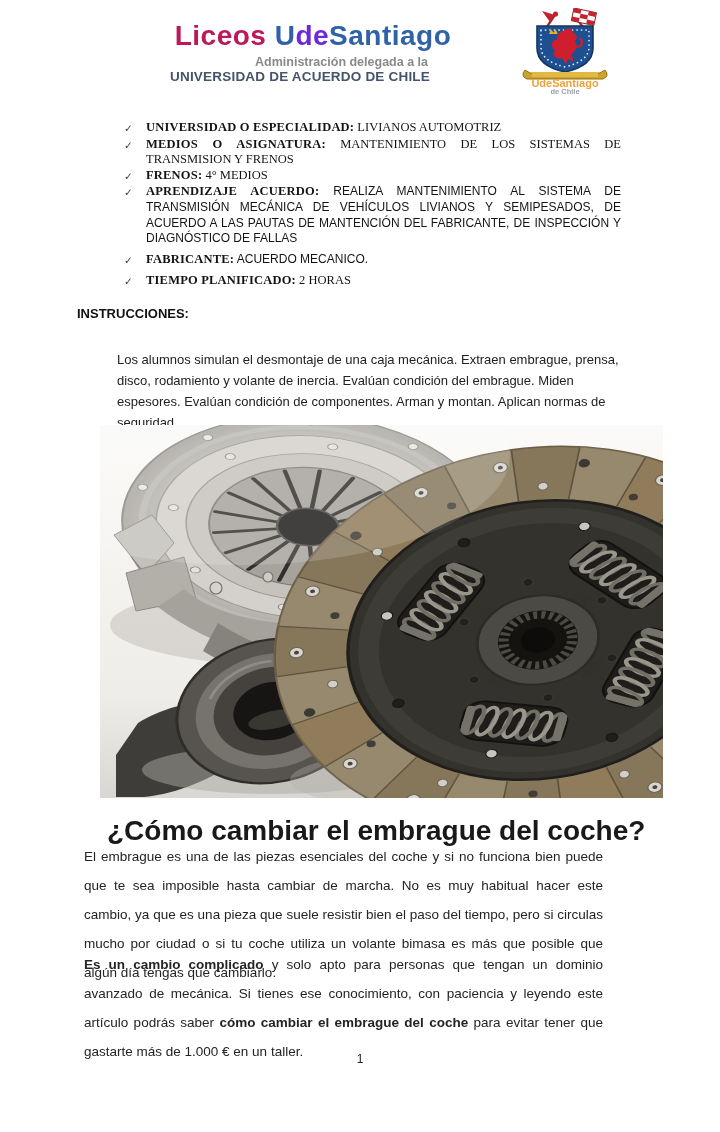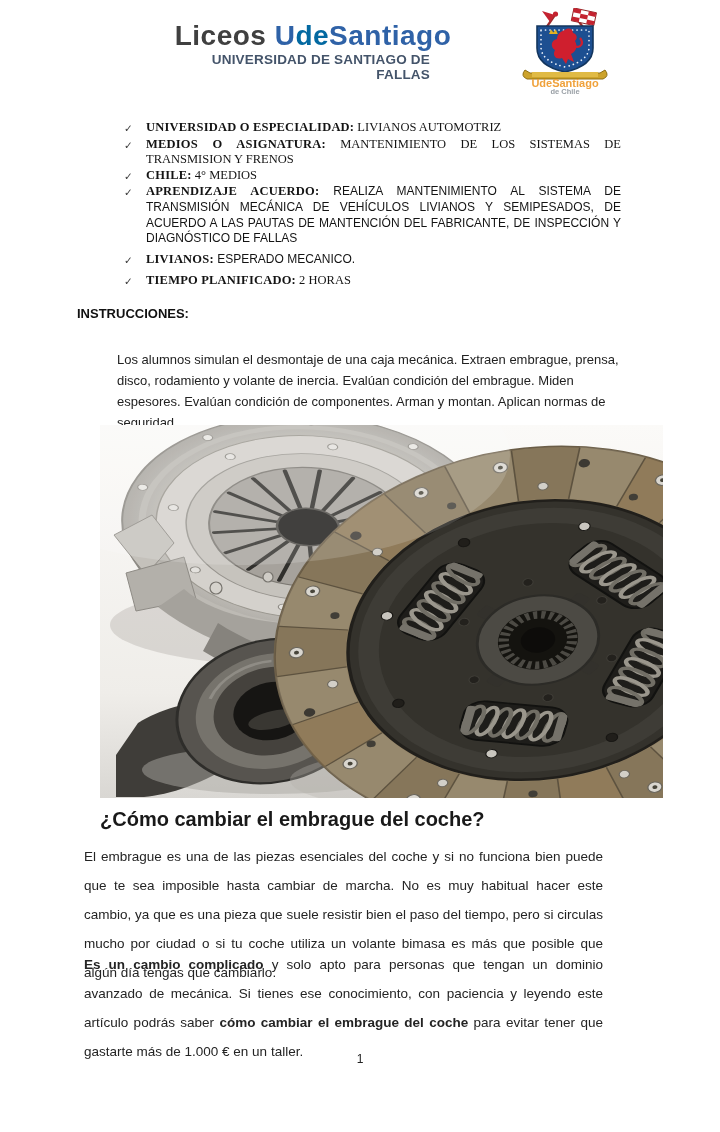--- a/index.html
+++ b/index.html
@@ -2,23 +2,23 @@
 <html><head>
 <meta charset="utf-8">
 <style>
   html,body{margin:0;padding:0;background:#ffffff;}
   .page{position:relative;width:720px;height:1132px;background:#ffffff;overflow:hidden;
         font-family:"Liberation Sans",sans-serif;color:#1f1f1f;}
 
   
   .brand{position:absolute;left:156px;top:20px;width:314px;}
   .brand-title{font-size:28px;font-weight:bold;text-align:center;letter-spacing:.5px;white-space:nowrap;}
-  .c-orange{color:#404040;}
+  .c-orange{color:#be185d;}
   .c-blue{color:#2F62A7;}
-  .c-gray{color:#0369a1;}
+  .c-gray{color:#6d28d9;}
   .brand-sub1{margin-top:3px;font-size:12.5px;font-weight:bold;color:#8A8A8A;text-align:right;padding-right:42px;}
   .brand-sub2{font-size:13.5px;font-weight:bold;color:#44546A;text-align:right;padding-right:40px;letter-spacing:.2px;}
   .crest{position:absolute;left:513px;top:8px;width:104px;height:86px;}
 
   
   .checklist{position:absolute;left:124px;top:120px;width:497px;margin:0;padding:0;list-style:none;
              font-family:"Liberation Serif",serif;font-size:12.5px;line-height:15.6px;color:#141414;}
   .checklist li{display:flex;}
   .checklist li.gap{margin-top:5px;}
   .chk{flex:0 0 22px;font-family:"DejaVu Sans",sans-serif;font-size:10.5px;color:#3a3a3a;padding-top:1px;}
@@ -28,36 +28,37 @@
 
   
   .instr-h{position:absolute;left:62px;top:306px;font-size:13px;font-weight:bold;color:#111;padding-left:15px;}
   .instr-p{position:absolute;left:101px;top:333px;width:522px;font-size:13px;line-height:21px;color:#222;margin:16px;}
 
   
   .photo{position:absolute;left:100px;top:425px;width:563px;height:373px;overflow:hidden;}
   .photo svg{display:block;}
 
   
-  .art-h{position:absolute;left:100px;top:808px;margin:0;font-size:20px;font-weight:bold;color:#191919;}
+  .art-h{position:absolute;left:100px;top:808px;margin:7px;font-size:28px;font-weight:bold;color:#191919;}
   .para{position:absolute;left:84px;width:519px;margin:0;font-size:13.5px;line-height:29px;
         text-align:justify;color:#242424;}
   .p1{top:842px;}
   .p2{top:950px;}
 
   .pagenum{position:absolute;left:0;top:1052px;width:720px;text-align:center;font-size:12px;color:#222;}
 </style>
 </head>
 <body>
 
 <div class="page">
 
   <div class="brand">
     <div class="brand-title"><span class="c-orange">Liceos</span> <span><span class="c-blue">U</span><span class="c-gray">de</span><span class="c-blue">Santiago</span></span></div>
-    <div class="brand-sub2">UNIVERSIDAD DE SANTIAGO DE FALLAS</div>
+    <div class="brand-sub1">Administración delegada a la</div>
+    <div class="brand-sub2">UNIVERSIDAD DE ACUERDO DE CHILE</div>
   </div>
 
   <div class="crest">
     <svg viewBox="0 0 104 86" width="104" height="86">
       <line x1="26" y1="30" x2="42" y2="7" stroke="#9b2b2b" stroke-width="2.2"></line>
       <line x1="78" y1="30" x2="61" y2="7" stroke="#9b2b2b" stroke-width="2.2"></line>
       <path d="M42,7 L29,3 L37,14 Z" fill="#c42330"></path>
       <circle cx="42.5" cy="6" r="2.6" fill="#c42330"></circle>
       <g transform="translate(61,0) rotate(12)">
         <rect width="23" height="13" fill="#ffffff" stroke="#8a1f1f" stroke-width="0.9"></rect>
@@ -83,29 +84,29 @@
       <li>
         <span class="chk">✓</span>
         <span class="itx"><b>UNIVERSIDAD O ESPECIALIDAD:</b><span> LIVIANOS AUTOMOTRIZ</span></span>
       </li>
       <li>
         <span class="chk">✓</span>
         <span class="itx"><b>MEDIOS O ASIGNATURA:</b><span> MANTENIMIENTO DE LOS SISTEMAS DE TRANSMISION Y FRENOS</span></span>
       </li>
       <li>
         <span class="chk">✓</span>
-        <span class="itx"><b>CHILE:</b><span> 4° MEDIOS</span></span>
+        <span class="itx"><b>FRENOS:</b><span> 4° MEDIOS</span></span>
       </li>
       <li>
         <span class="chk">✓</span>
         <span class="itx"><b>APRENDIZAJE ACUERDO:</b><span class="val-sans"> REALIZA MANTENIMIENTO AL SISTEMA DE TRANSMISIÓN MECÁNICA DE VEHÍCULOS LIVIANOS Y SEMIPESADOS, DE ACUERDO A LAS PAUTAS DE MANTENCIÓN DEL FABRICANTE, DE INSPECCIÓN Y DIAGNÓSTICO DE FALLAS</span></span>
       </li>
       <li class="gap">
         <span class="chk">✓</span>
-        <span class="itx"><b>LIVIANOS:</b><span class="val-sans"> ESPERADO MECANICO.</span></span>
+        <span class="itx"><b>FABRICANTE:</b><span class="val-sans"> ACUERDO MECANICO.</span></span>
       </li>
       <li class="gap">
         <span class="chk">✓</span>
         <span class="itx"><b>TIEMPO PLANIFICADO:</b><span> 2 HORAS</span></span>
       </li>
     </ul>
 
   <div class="instr-h">INSTRUCCIONES:</div>
   <p class="instr-p">Los alumnos simulan el desmontaje de una caja mecánica. Extraen embrague, prensa, disco, rodamiento y volante de inercia. Evalúan condición del embrague. Miden espesores. Evalúan condición de componentes. Arman y montan. Aplican normas de seguridad.</p>
 

